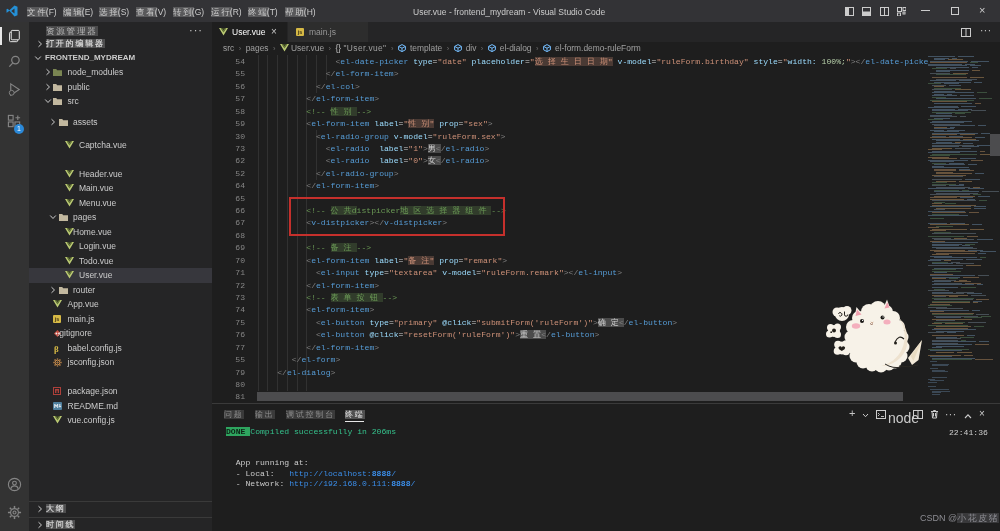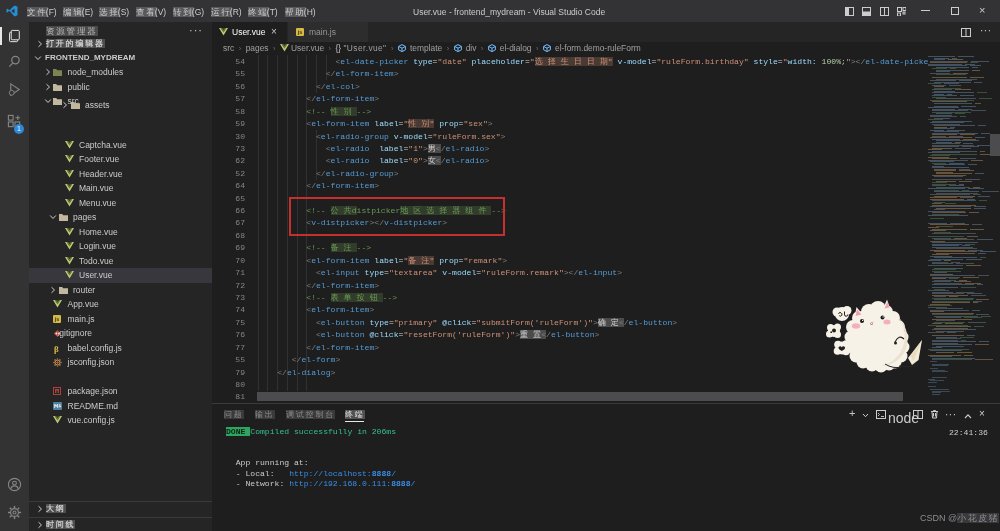--- a/index.html
+++ b/index.html
@@ -146,44 +146,36 @@
     </div>
 <div class="trow" style="top:72.2px;">
       <svg class="abs chev" style="left:14.5px">
         <path d="M1.2 2.5l2.8 3 2.8-3" stroke="#cccccc" fill="none"></path>
       </svg>
       <svg class="abs" style="left:24px;top:3.2px" width="9" height="8" viewBox="0 0 9 8">
         <path fill="#c2b89f" d="M0 1h3.2l1 1.2H9V8H0z"></path>
       </svg>
       <span class="abs" style="left:38.5px">src</span>
     </div>
-<div class="trow" style="top:76px;margin-left:12px;">
+<div class="trow" style="top:93px;">
       <svg class="abs chev" style="left:20px">
         <path d="M2.5 1.2l3 2.8-3 2.8" stroke="#cccccc" fill="none"></path>
       </svg>
       <svg class="abs" style="left:29.5px;top:3.2px" width="9" height="8" viewBox="0 0 9 8">
         <path fill="#c2b89f" d="M0 1h3.2l1 1.2H9V8H0z"></path>
       </svg>
       <span class="abs" style="left:44px">assets</span>
     </div>
 <div class="trow" style="top:115.7px;">
       <svg class="abs" style="left:35.5px;top:3.0px" width="9" height="8" viewBox="0 0 9 8">
         <path fill="#bccb74" d="M0 0h1.8l2.7 4.2L7.2 0H9L4.5 7.5z"></path>
         <path fill="#6a7a3a" d="M1.8 0h1.4l1.3 2.1L5.8 0h1.4L4.5 4.4z"></path>
         <path fill="#3a4220" d="M3.2 0h2.6L4.5 2z"></path>
       </svg>
       <span class="abs" style="left:50px">Captcha.vue</span>
-    </div>
-<div class="trow" style="top:130.2px;">
-      <svg class="abs" style="left:35.5px;top:3.0px" width="9" height="8" viewBox="0 0 9 8">
-        <path fill="#bccb74" d="M0 0h1.8l2.7 4.2L7.2 0H9L4.5 7.5z"></path>
-        <path fill="#6a7a3a" d="M1.8 0h1.4l1.3 2.1L5.8 0h1.4L4.5 4.4z"></path>
-        <path fill="#3a4220" d="M3.2 0h2.6L4.5 2z"></path>
-      </svg>
-      <span class="abs" style="left:50px">Footer.vue</span>
     </div>
 <div class="trow" style="top:144.7px;">
       <svg class="abs" style="left:35.5px;top:3.0px" width="9" height="8" viewBox="0 0 9 8">
         <path fill="#bccb74" d="M0 0h1.8l2.7 4.2L7.2 0H9L4.5 7.5z"></path>
         <path fill="#6a7a3a" d="M1.8 0h1.4l1.3 2.1L5.8 0h1.4L4.5 4.4z"></path>
         <path fill="#3a4220" d="M3.2 0h2.6L4.5 2z"></path>
       </svg>
       <span class="abs" style="left:50px">Header.vue</span>
     </div>
 <div class="trow" style="top:159.2px;">
@@ -210,21 +202,21 @@
         <path fill="#c2b89f" d="M0 1h3.2l1 1.2H9V8H0z"></path>
       </svg>
       <span class="abs" style="left:44px">pages</span>
     </div>
 <div class="trow" style="top:202.7px;">
       <svg class="abs" style="left:35.5px;top:3.0px" width="9" height="8" viewBox="0 0 9 8">
         <path fill="#bccb74" d="M0 0h1.8l2.7 4.2L7.2 0H9L4.5 7.5z"></path>
         <path fill="#6a7a3a" d="M1.8 0h1.4l1.3 2.1L5.8 0h1.4L4.5 4.4z"></path>
         <path fill="#3a4220" d="M3.2 0h2.6L4.5 2z"></path>
       </svg>
-      <span class="abs" style="left:50px">Home.vue</span>
+      <span class="abs" style="left:44px">Home.vue</span>
     </div>
 <div class="trow" style="top:217.2px;">
       <svg class="abs" style="left:35.5px;top:3.0px" width="9" height="8" viewBox="0 0 9 8">
         <path fill="#bccb74" d="M0 0h1.8l2.7 4.2L7.2 0H9L4.5 7.5z"></path>
         <path fill="#6a7a3a" d="M1.8 0h1.4l1.3 2.1L5.8 0h1.4L4.5 4.4z"></path>
         <path fill="#3a4220" d="M3.2 0h2.6L4.5 2z"></path>
       </svg>
       <span class="abs" style="left:50px">Login.vue</span>
     </div>
 <div class="trow" style="top:231.7px;">

